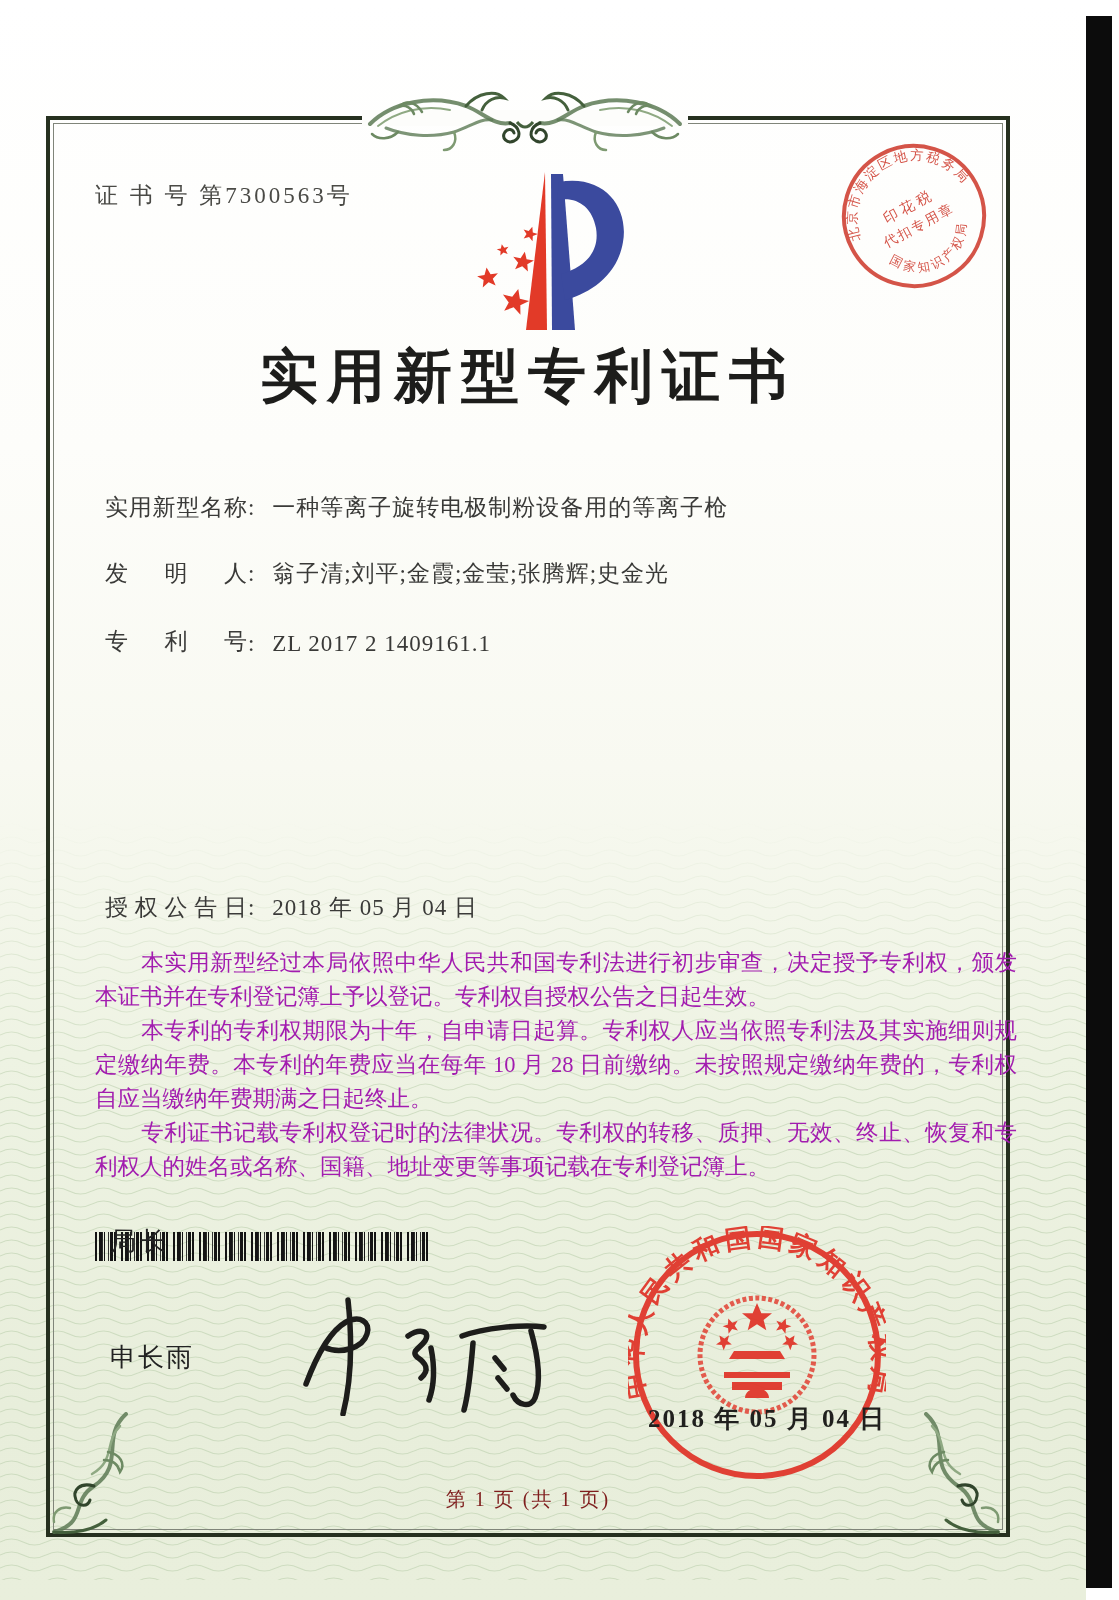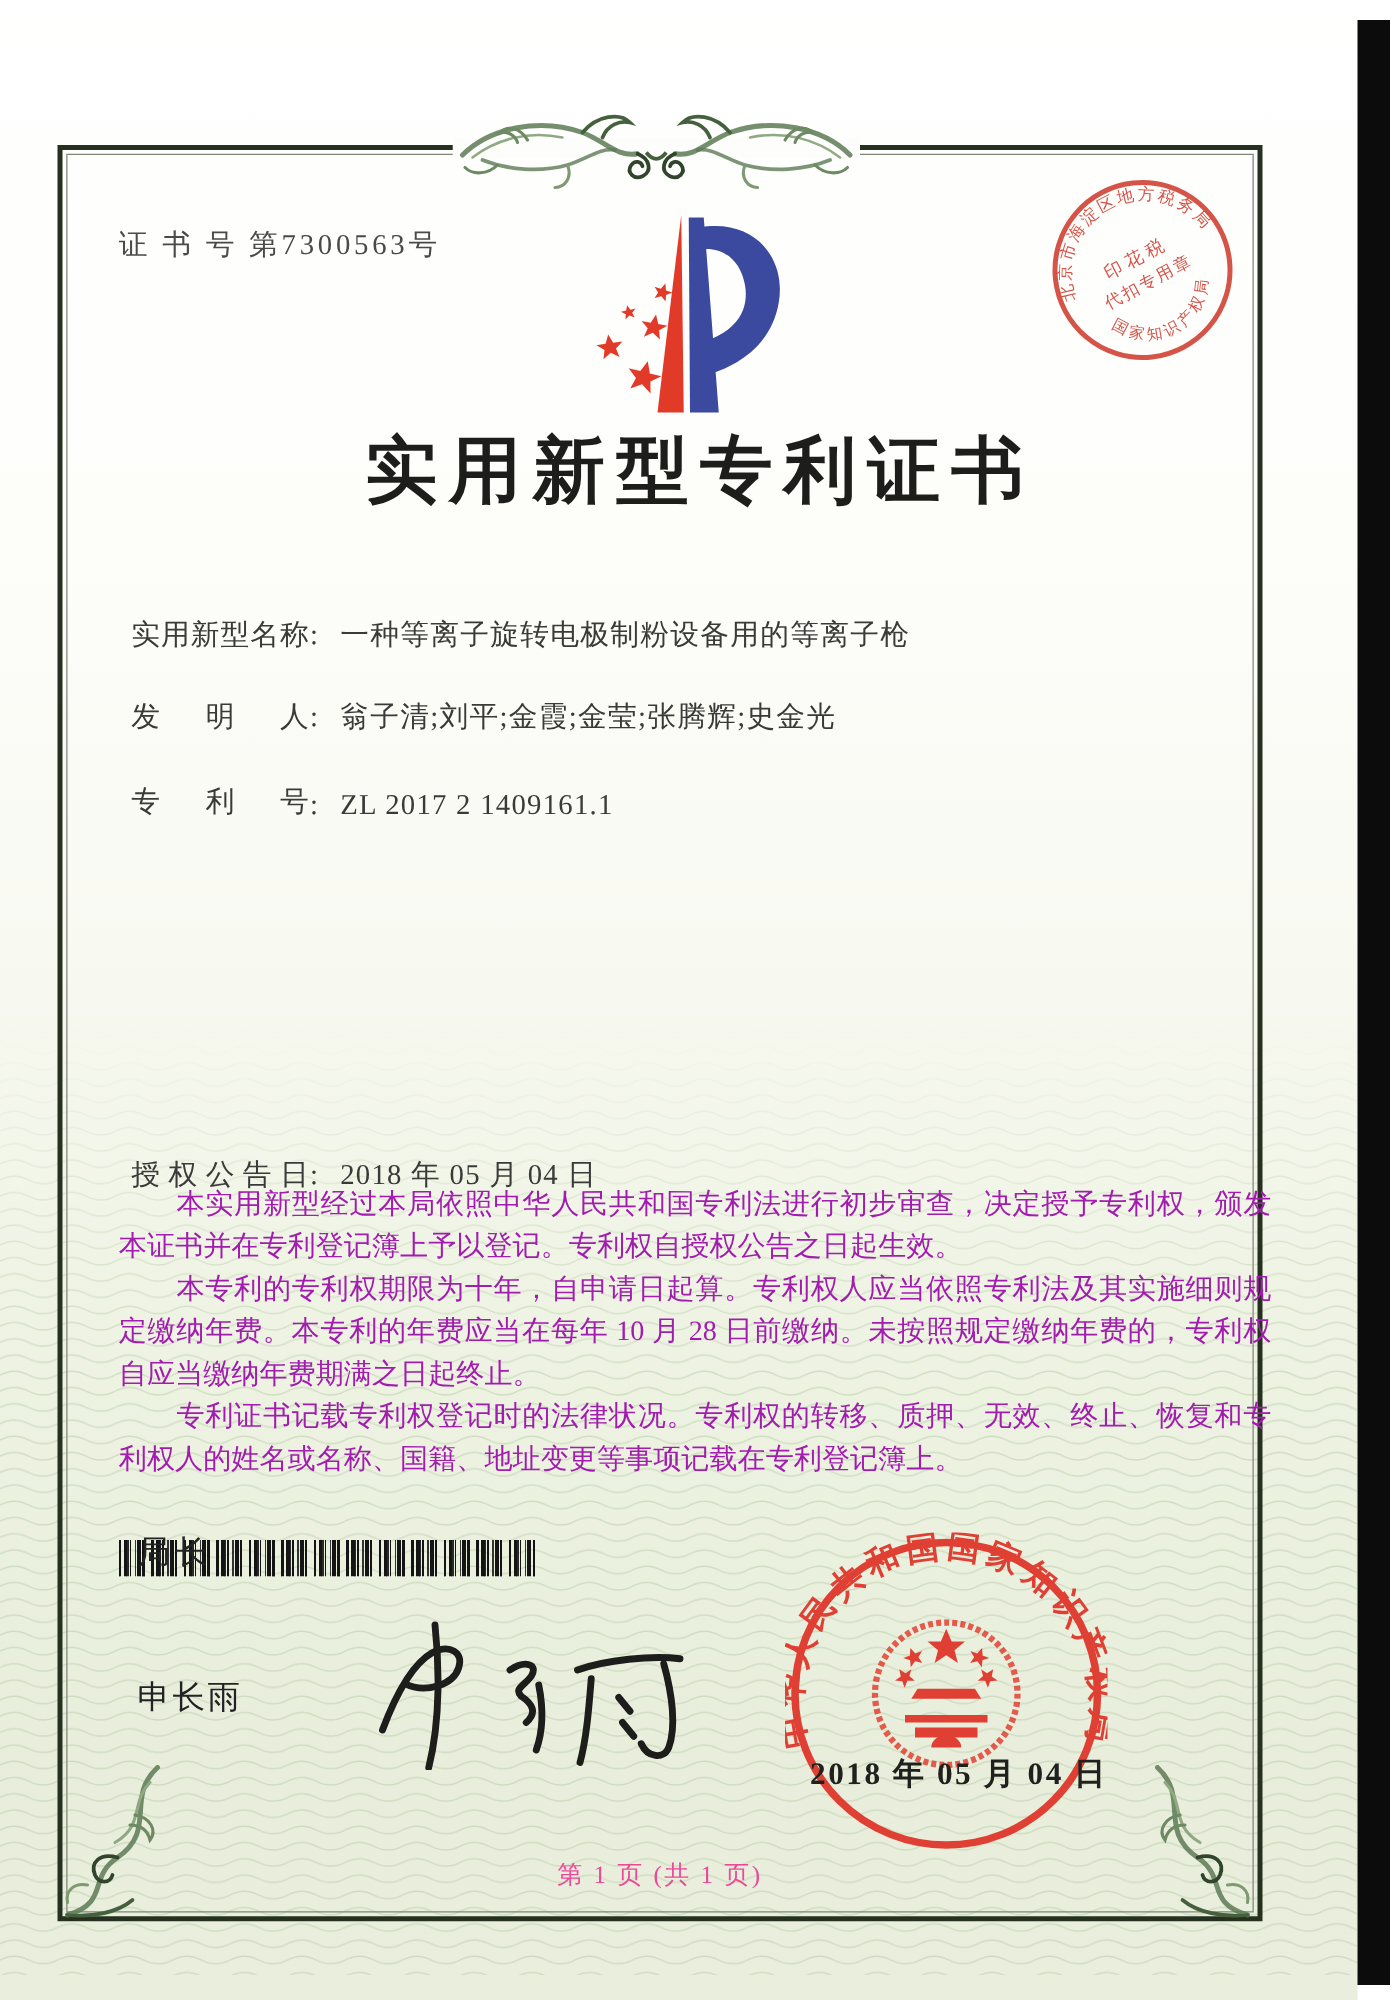--- a/index.html
+++ b/index.html
@@ -10,39 +10,39 @@
   .texture{position:absolute;left:0;top:820px;width:1086px;height:760px;opacity:.55;
         -webkit-mask-image:linear-gradient(180deg,transparent 0,rgba(0,0,0,.55) 120px,#000 280px);
         mask-image:linear-gradient(180deg,transparent 0,rgba(0,0,0,.55) 120px,#000 280px);}
   .scan-bar{position:absolute;left:1086px;top:16px;width:26px;height:1572px;background:#0c0c0c;}
   .frame-outer{position:absolute;left:46px;top:116px;width:956px;height:1413px;
         border:4px solid #26301f;}
   .frame-inner{position:absolute;left:3px;top:3px;right:3px;bottom:3px;border:1px solid #80857a;}
   .abs{position:absolute;}
   .cert-no{left:95px;top:180px;font-size:23px;letter-spacing:3px;color:#4a4a46;}
   .title{left:46px;top:338px;width:964px;text-align:center;font-size:58px;font-weight:700;
-         letter-spacing:9px;color:#1d1d1b;padding-left:32px;}
+         letter-spacing:9px;color:#1d1d1b;}
   .field-row{left:105px;font-size:23px;white-space:nowrap;}
   .f-label{display:inline-block;width:142px;text-align:justify;text-align-last:justify;
            -moz-text-align-last:justify;vertical-align:bottom;}
   .f-colon{display:inline-block;margin-left:1px;}
   .f-value{display:inline-block;margin-left:12px;letter-spacing:1px;}
   .grant-right{position:absolute;left:495px;top:0;}
   .grant-right .f-label2{letter-spacing:0;}
   .paragraphs{left:95px;top:946px;width:922px;font-size:22.5px;line-height:34px;
               text-align:justify;color:#a21caf;}
   .paragraphs p{margin:0;text-indent:2.05em;}
   .barcode{left:95px;top:1232px;width:335px;height:29px;
       background:
         repeating-linear-gradient(90deg,#141414 0 2px,rgba(255,255,255,0) 2px 4px,#141414 4px 7px,rgba(255,255,255,0) 7px 9px,#141414 9px 10px,rgba(255,255,255,0) 10px 15px,#141414 15px 18px,rgba(255,255,255,0) 18px 19px,#141414 19px 21px,rgba(255,255,255,0) 21px 26px),
         repeating-linear-gradient(90deg,rgba(20,20,20,.85) 0 1px,rgba(255,255,255,0) 1px 6px,rgba(20,20,20,.9) 6px 8px,rgba(255,255,255,0) 8px 13px);}
   .director-title{left:110px;top:1224px;font-size:26px;color:#222;letter-spacing:4px;}
   .director-name{left:110px;top:1340px;font-size:26px;color:#222;letter-spacing:2px;}
   .seal-date{left:648px;top:1402px;font-size:25px;font-weight:600;letter-spacing:2px;color:#20201e;z-index:6;}
-  .footer{left:46px;top:1486px;width:964px;text-align:center;font-size:20px;color:#ec4899;letter-spacing:2px;}
+  .footer{left:46px;top:1486px;width:964px;text-align:center;font-size:20px;color:#7f1d1d;letter-spacing:2px;}
   .corner-right{transform:scaleX(-1);}
   svg{display:block;}
 </style>
 </head>
 <body>
 
 <div class="page">
 
   <div class="paper-tint"></div>
   <svg class="texture" width="1086" height="760">
@@ -136,21 +136,21 @@
     <span class="f-value">一种等离子旋转电极制粉设备用的等离子枪</span>
   </div>
   <div class="abs field-row" style="top:558px;">
     <span class="f-label">发明人</span><span class="f-colon">:</span>
     <span class="f-value">翁子清;刘平;金霞;金莹;张腾辉;史金光</span>
   </div>
   <div class="abs field-row" style="top:626px;">
     <span class="f-label">专利号</span><span class="f-colon">:</span>
     <span class="f-value">ZL 2017 2 1409161.1</span>
   </div>
-  <div class="abs field-row" style="top:892px;width:912px;margin-top:32px;">
+  <div class="abs field-row" style="top:892px;width:912px;">
     <span>
       <span class="f-label">授权公告日</span><span class="f-colon">:</span>
       <span class="f-value">2018 年 05 月 04 日</span>
     </span>
   </div>
 
   <div class="abs paragraphs">
     <p>本实用新型经过本局依照中华人民共和国专利法进行初步审查，决定授予专利权，颁发本证书并在专利登记簿上予以登记。专利权自授权公告之日起生效。</p>
     <p>本专利的专利权期限为十年，自申请日起算。专利权人应当依照专利法及其实施细则规定缴纳年费。本专利的年费应当在每年 10 月 28 日前缴纳。未按照规定缴纳年费的，专利权自应当缴纳年费期满之日起终止。</p>
     <p>专利证书记载专利权登记时的法律状况。专利权的转移、质押、无效、终止、恢复和专利权人的姓名或名称、国籍、地址变更等事项记载在专利登记簿上。</p>

